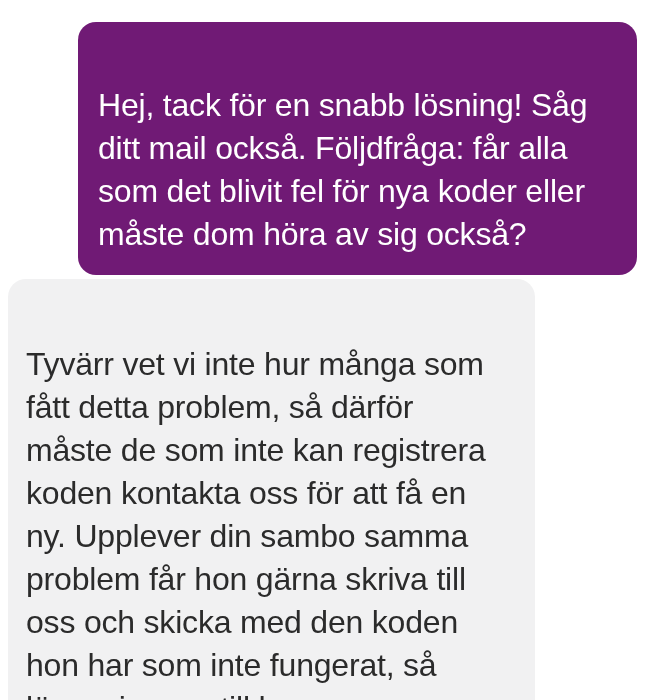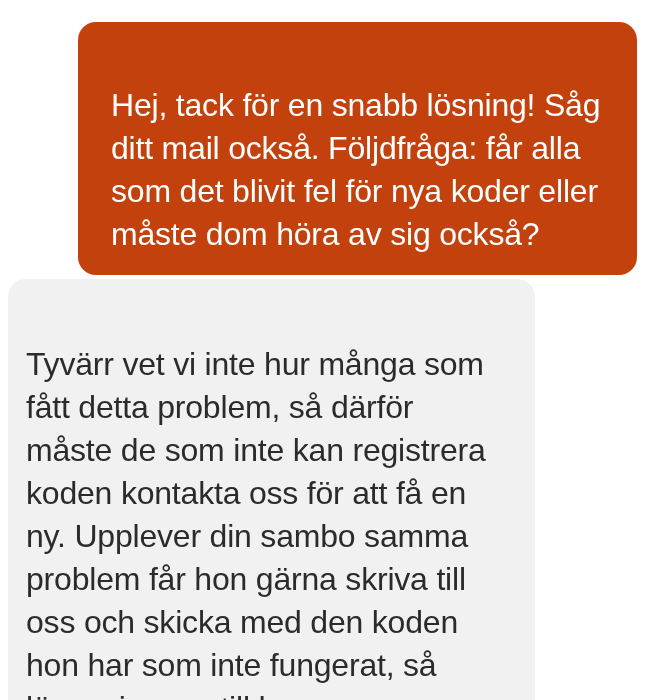--- a/index.html
+++ b/index.html
@@ -22,22 +22,22 @@
     font-size: 32px;
     line-height: 43px;
     letter-spacing: -0.2px;
     white-space: pre-line;
   }
   .bubble.outgoing {
     left: 78px;
     top: 22px;
     width: 559px;
     min-height: 210px;
-    padding: 19px 33px;
-    background: #c2410c;
+    padding: 19px 20px;
+    background: #701a75;
     color: #ffffff;
   }
   .bubble.incoming {
     left: 8px;
     top: 279px;
     width: 527px;
     min-height: 417px;
     padding: 21px 18px;
     background: #f1f1f2;
     color: #2b2b2b;

